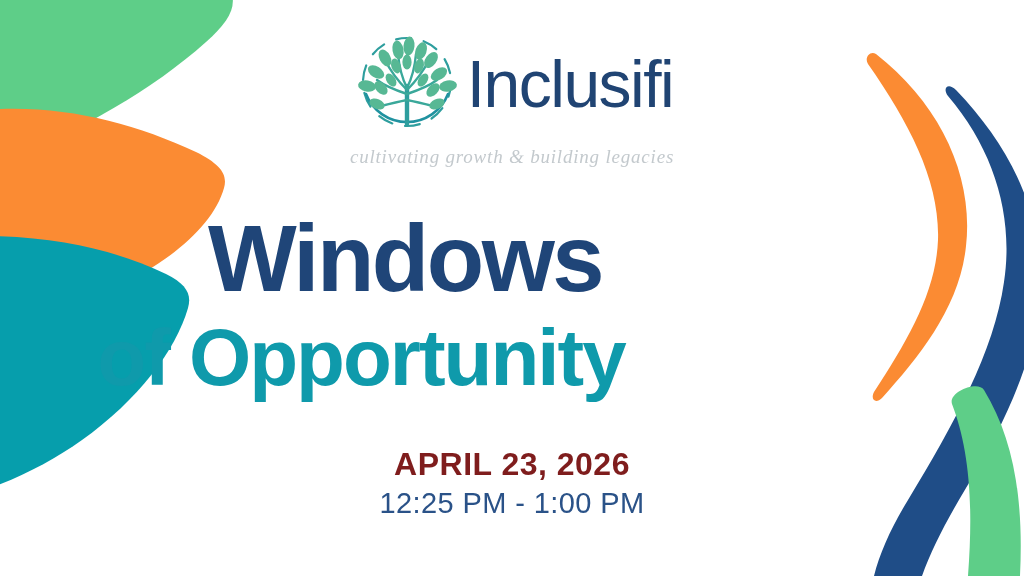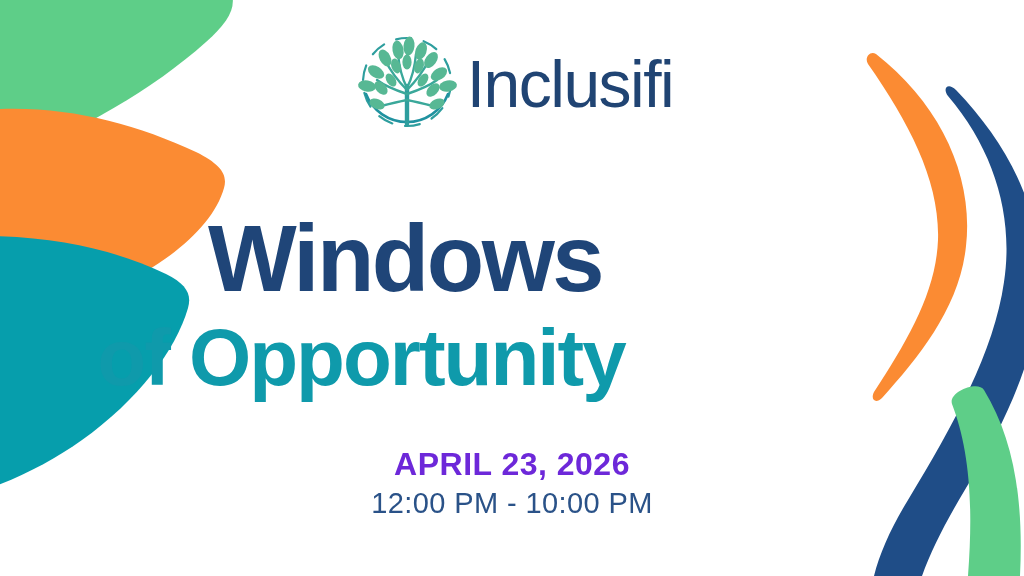--- a/index.html
+++ b/index.html
@@ -93,21 +93,21 @@
   
   .event-date {
     position: absolute;
     top: 446px;
     left: 0;
     width: 1024px;
     text-align: center;
     font-size: 32px;
     font-weight: bold;
     letter-spacing: 0.5px;
-    color: #6d28d9;
+    color: #7f1d1d;
   }
   .event-time {
     position: absolute;
     top: 487px;
     left: 0;
     width: 1024px;
     text-align: center;
     font-size: 29px;
     font-weight: 400;
     letter-spacing: 0.4px;
@@ -171,21 +171,22 @@
           <ellipse cx="68" cy="38" rx="4.6" ry="7.6" transform="rotate(18 68 38)"></ellipse>
           <ellipse cx="56" cy="34" rx="4.6" ry="7.6" transform="rotate(0 56 34)"></ellipse>
           <ellipse cx="40" cy="52" rx="4.4" ry="7.2" transform="rotate(-34 40 52)"></ellipse>
           <ellipse cx="72" cy="52" rx="4.4" ry="7.2" transform="rotate(34 72 52)"></ellipse>
         </g>
       </svg>
 
       <div class="logo-word">Inclusifi</div>
     </div>
 
+    <div class="logo-tagline">cultivating growth &amp; building legacies</div>
   </div>
 
   <div class="title-line1">Windows</div>
   <div class="title-line2">of Opportunity</div>
 
   <div class="event-date">APRIL 23, 2026</div>
-  <div class="event-time">12:00 PM - 10:00 PM</div>
+  <div class="event-time">12:25 PM - 1:00 PM</div>
 
 </div>
 
 </body></html>

